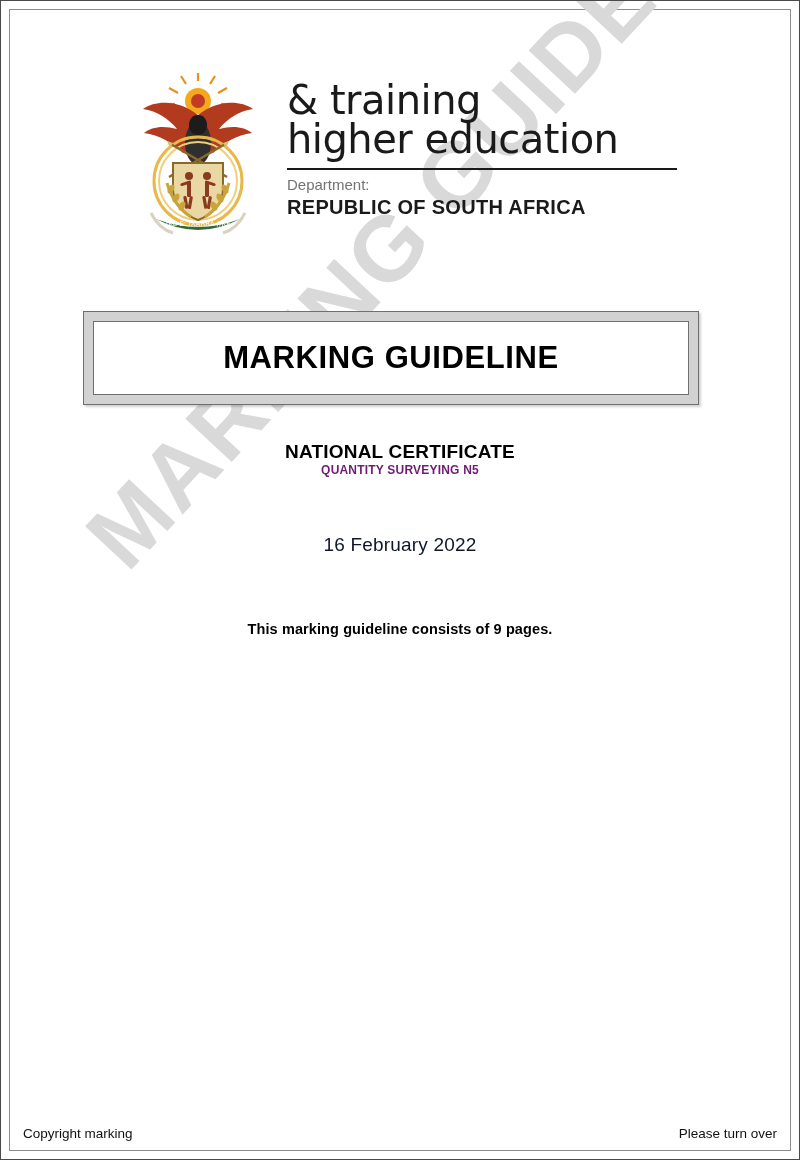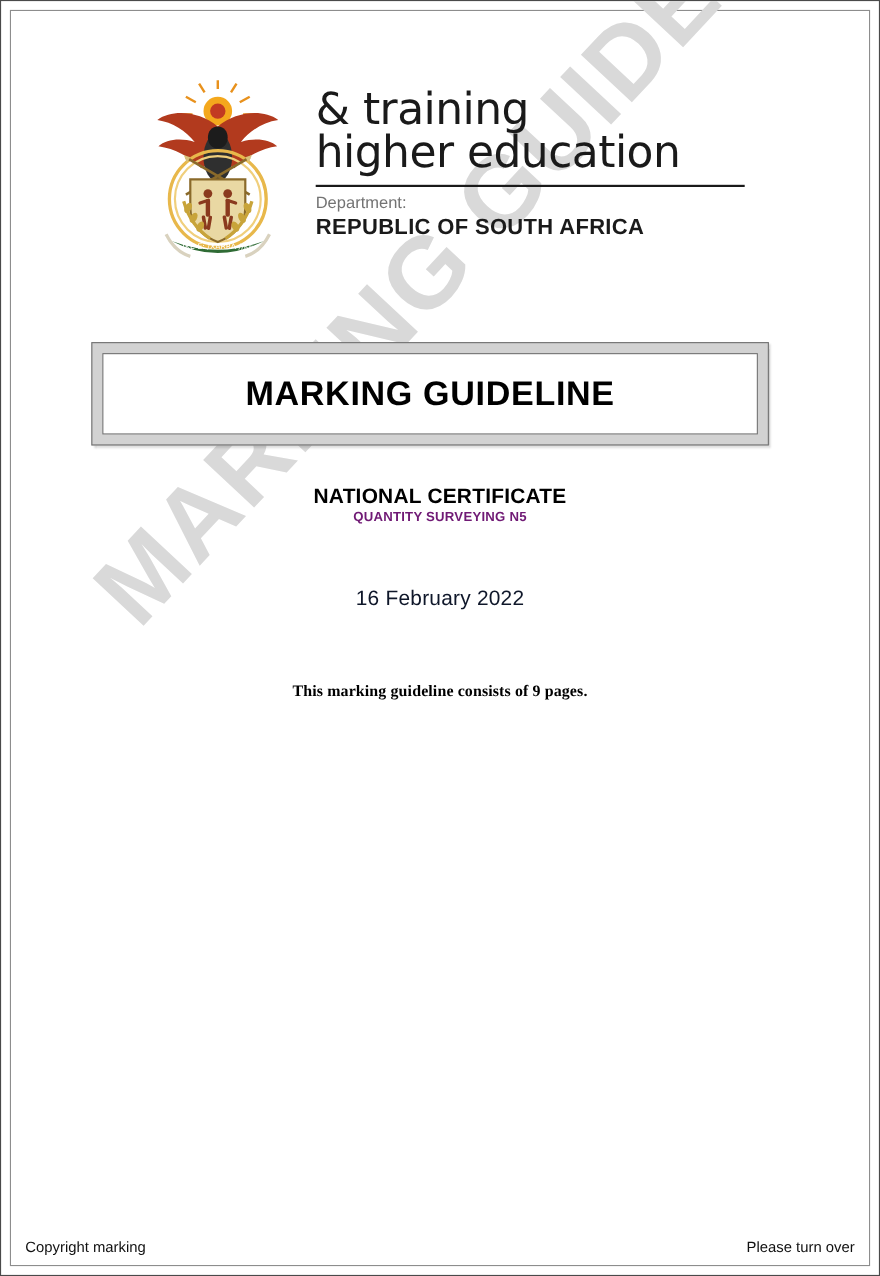--- a/index.html
+++ b/index.html
@@ -158,21 +158,20 @@
     color: #0f172a;
     margin-top: 57px;
     letter-spacing: 0.2px;
   }
   .page-count {
     font-size: 14.5px;
     font-weight: bold;
     color: #000000;
     margin-top: 65px;
     letter-spacing: 0.1px;
-    font-family: Liberation Serif, serif;
   }
 
   
   .footer {
     position: absolute;
     left: 22px;
     right: 22px;
     bottom: 18px;
     display: flex;
     justify-content: space-between;

